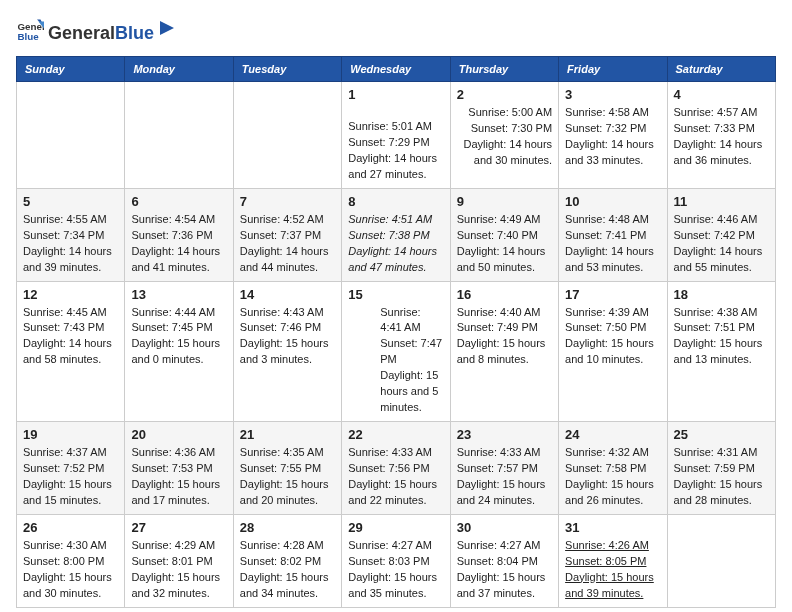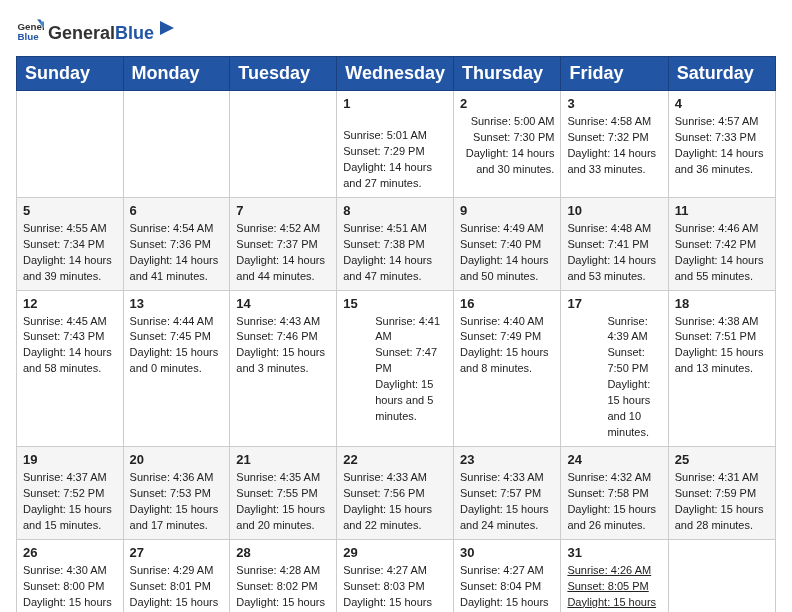--- a/index.html
+++ b/index.html
@@ -50,22 +50,23 @@
     .calendar {
       width: 100%;
       border-collapse: collapse;
       border: 1px solid #ccc;
     }
     .calendar th {
       background-color: #2255a4;
       color: #fff;
       text-align: left;
       padding: 6px 8px;
-      font-size: 18px;
+      font-size: 11px;
       border: 1px solid #1a4080;
+      font-style: italic;
     }
     .calendar td {
       vertical-align: top;
       padding: 5px 6px;
       border: 1px solid #ccc;
       font-size: 11px;
       color: #222;
       width: 108px;
       min-height: 80px;
     }
@@ -170,21 +171,21 @@
 Daylight: 14 hours and 41 minutes.</div>
         </td>
         <td>
           <span class="day-number">7</span>
           <div class="cell-text" style="white-space: pre-line;">Sunrise: 4:52 AM
 Sunset: 7:37 PM
 Daylight: 14 hours and 44 minutes.</div>
         </td>
         <td>
           <span class="day-number">8</span>
-          <div class="cell-text" style="white-space: pre-line;">Sunrise: 4:51 AM
+          <div class="cell-text" style="white-space: pre-line; font-style: italic;">Sunrise: 4:51 AM
 Sunset: 7:38 PM
 Daylight: 14 hours and 47 minutes.</div>
         </td>
         <td>
           <span class="day-number">9</span>
           <div class="cell-text" style="white-space: pre-line;">Sunrise: 4:49 AM
 Sunset: 7:40 PM
 Daylight: 14 hours and 50 minutes.</div>
         </td>
         <td>
@@ -226,21 +227,21 @@
 Daylight: 15 hours and 5 minutes.</div>
         </td>
         <td>
           <span class="day-number">16</span>
           <div class="cell-text" style="white-space: pre-line;">Sunrise: 4:40 AM
 Sunset: 7:49 PM
 Daylight: 15 hours and 8 minutes.</div>
         </td>
         <td>
           <span class="day-number">17</span>
-          <div class="cell-text" style="white-space: pre-line; margin-left: 40px;">Sunrise: 4:39 AM
+          <div class="cell-text" style="white-space: pre-line;">Sunrise: 4:39 AM
 Sunset: 7:50 PM
 Daylight: 15 hours and 10 minutes.</div>
         </td>
         <td>
           <span class="day-number">18</span>
           <div class="cell-text" style="white-space: pre-line;">Sunrise: 4:38 AM
 Sunset: 7:51 PM
 Daylight: 15 hours and 13 minutes.</div>
         </td>
       </tr>

